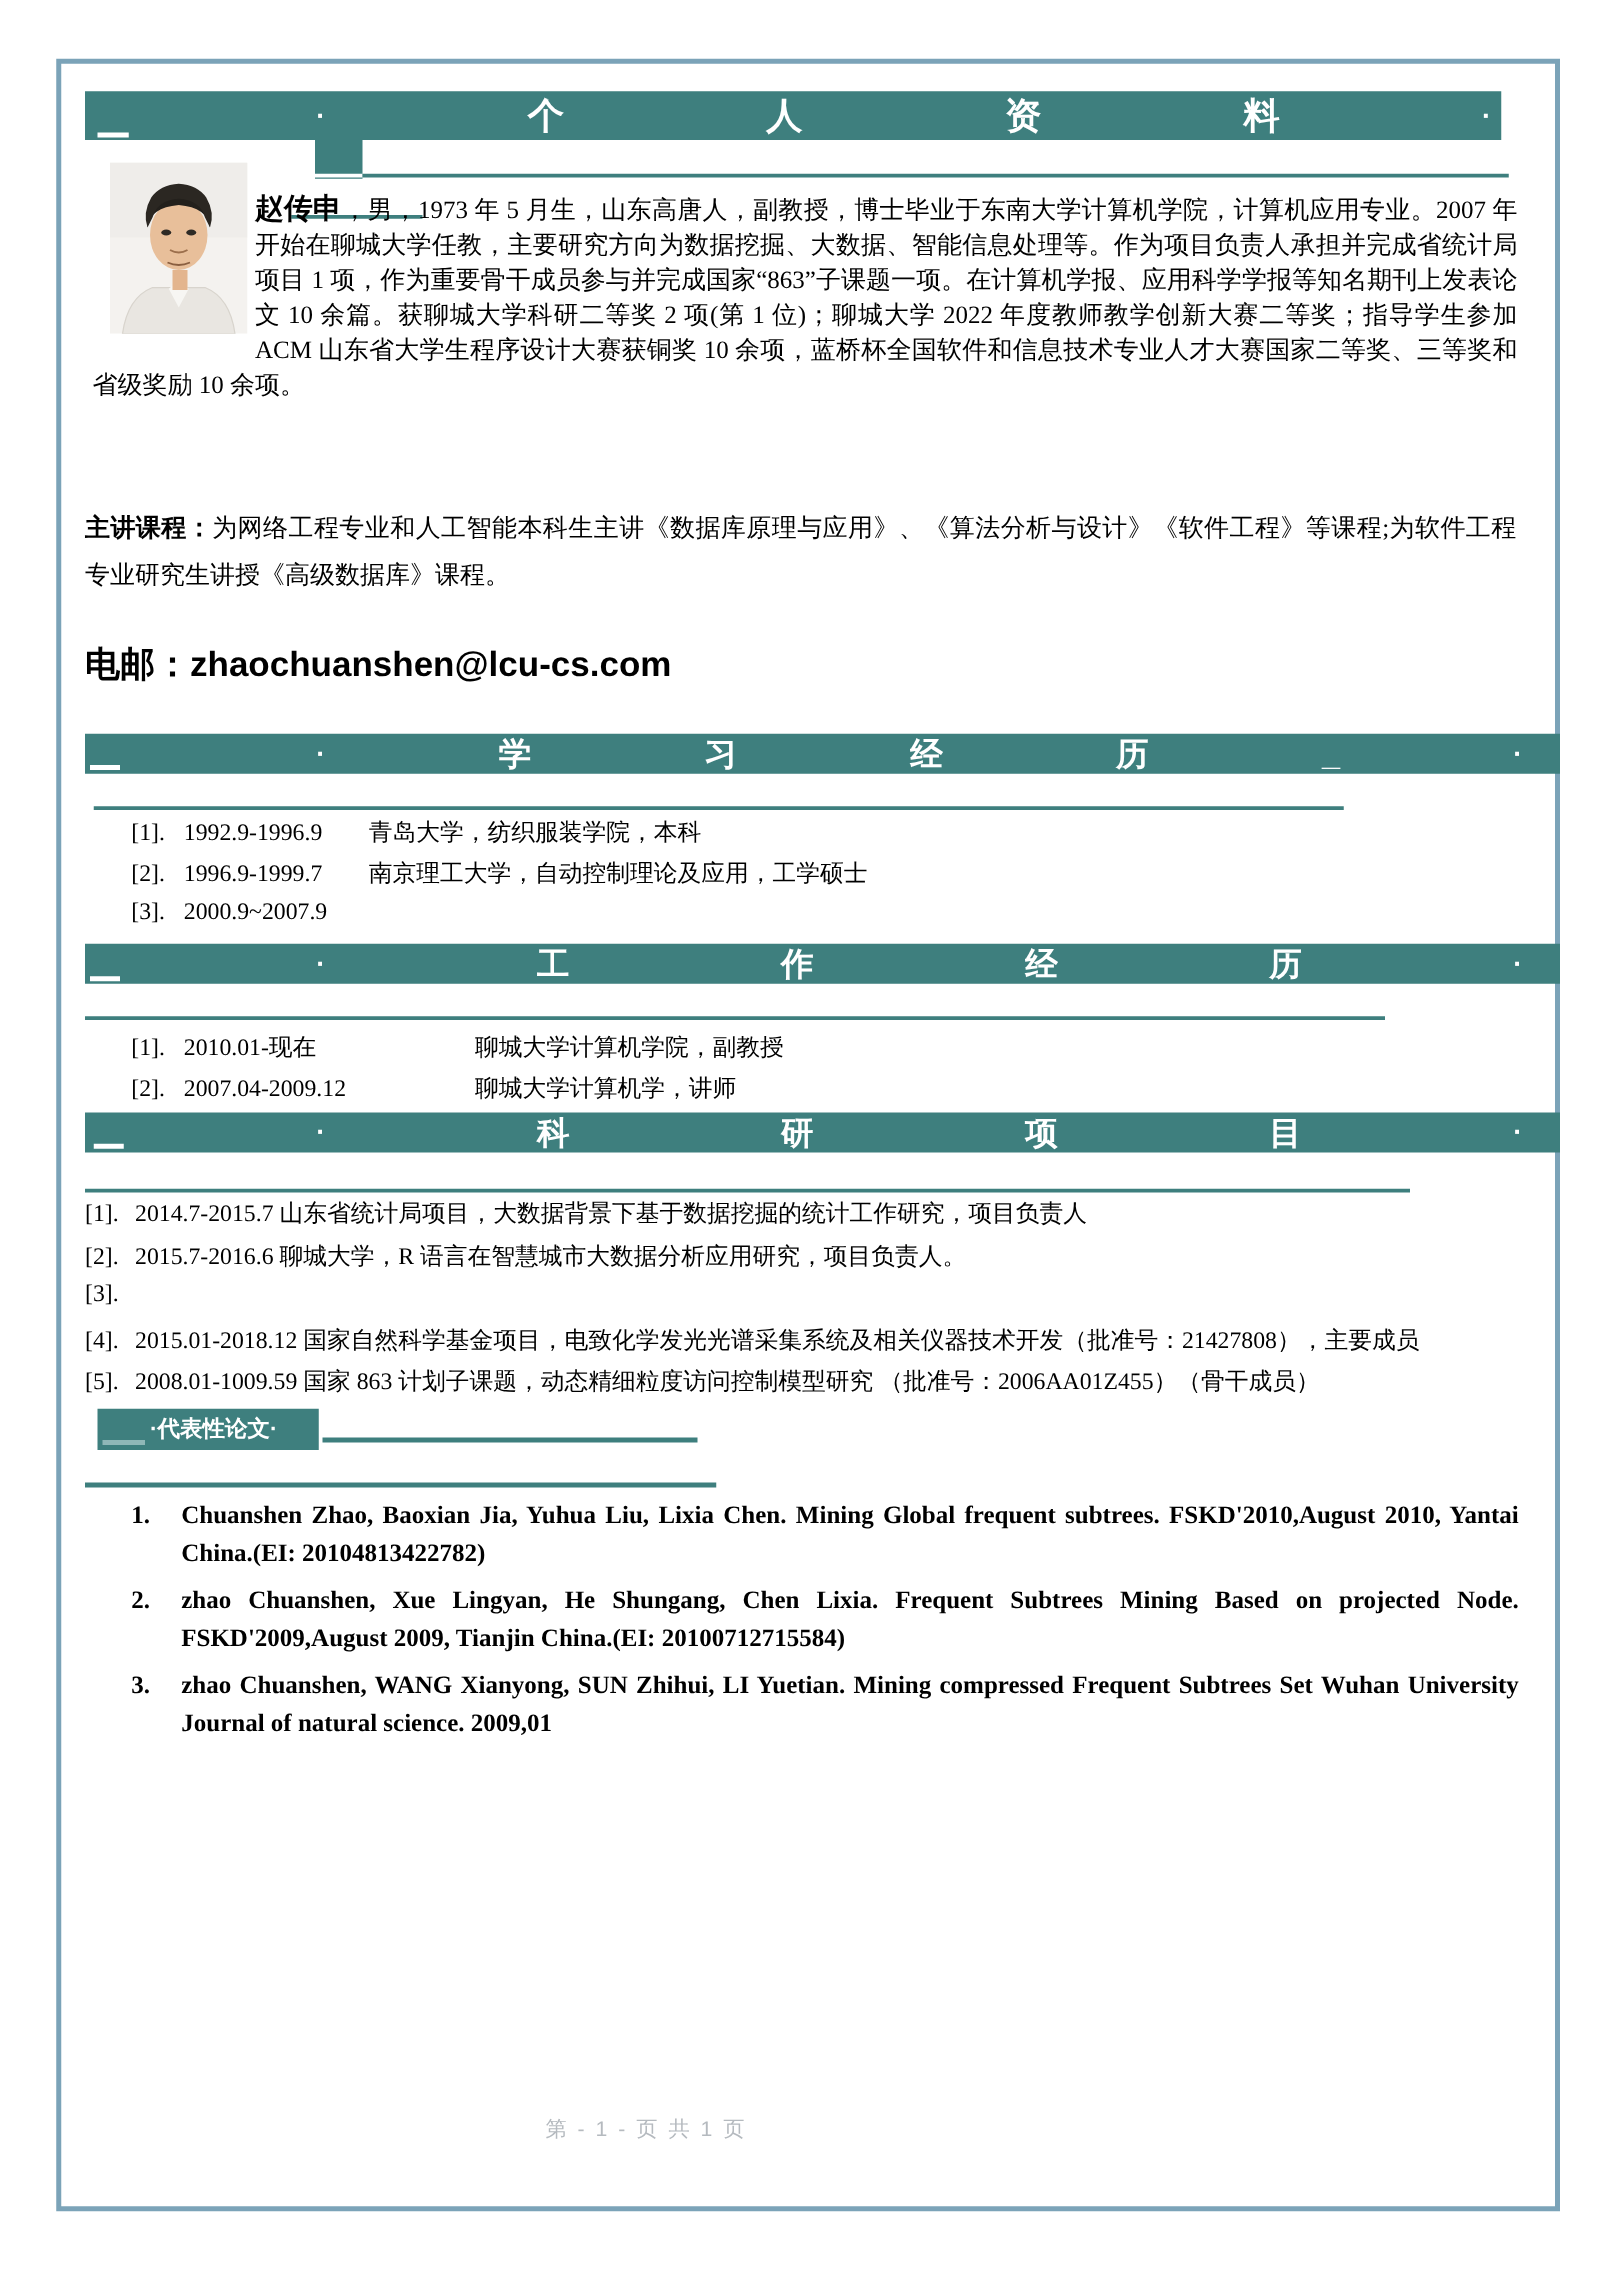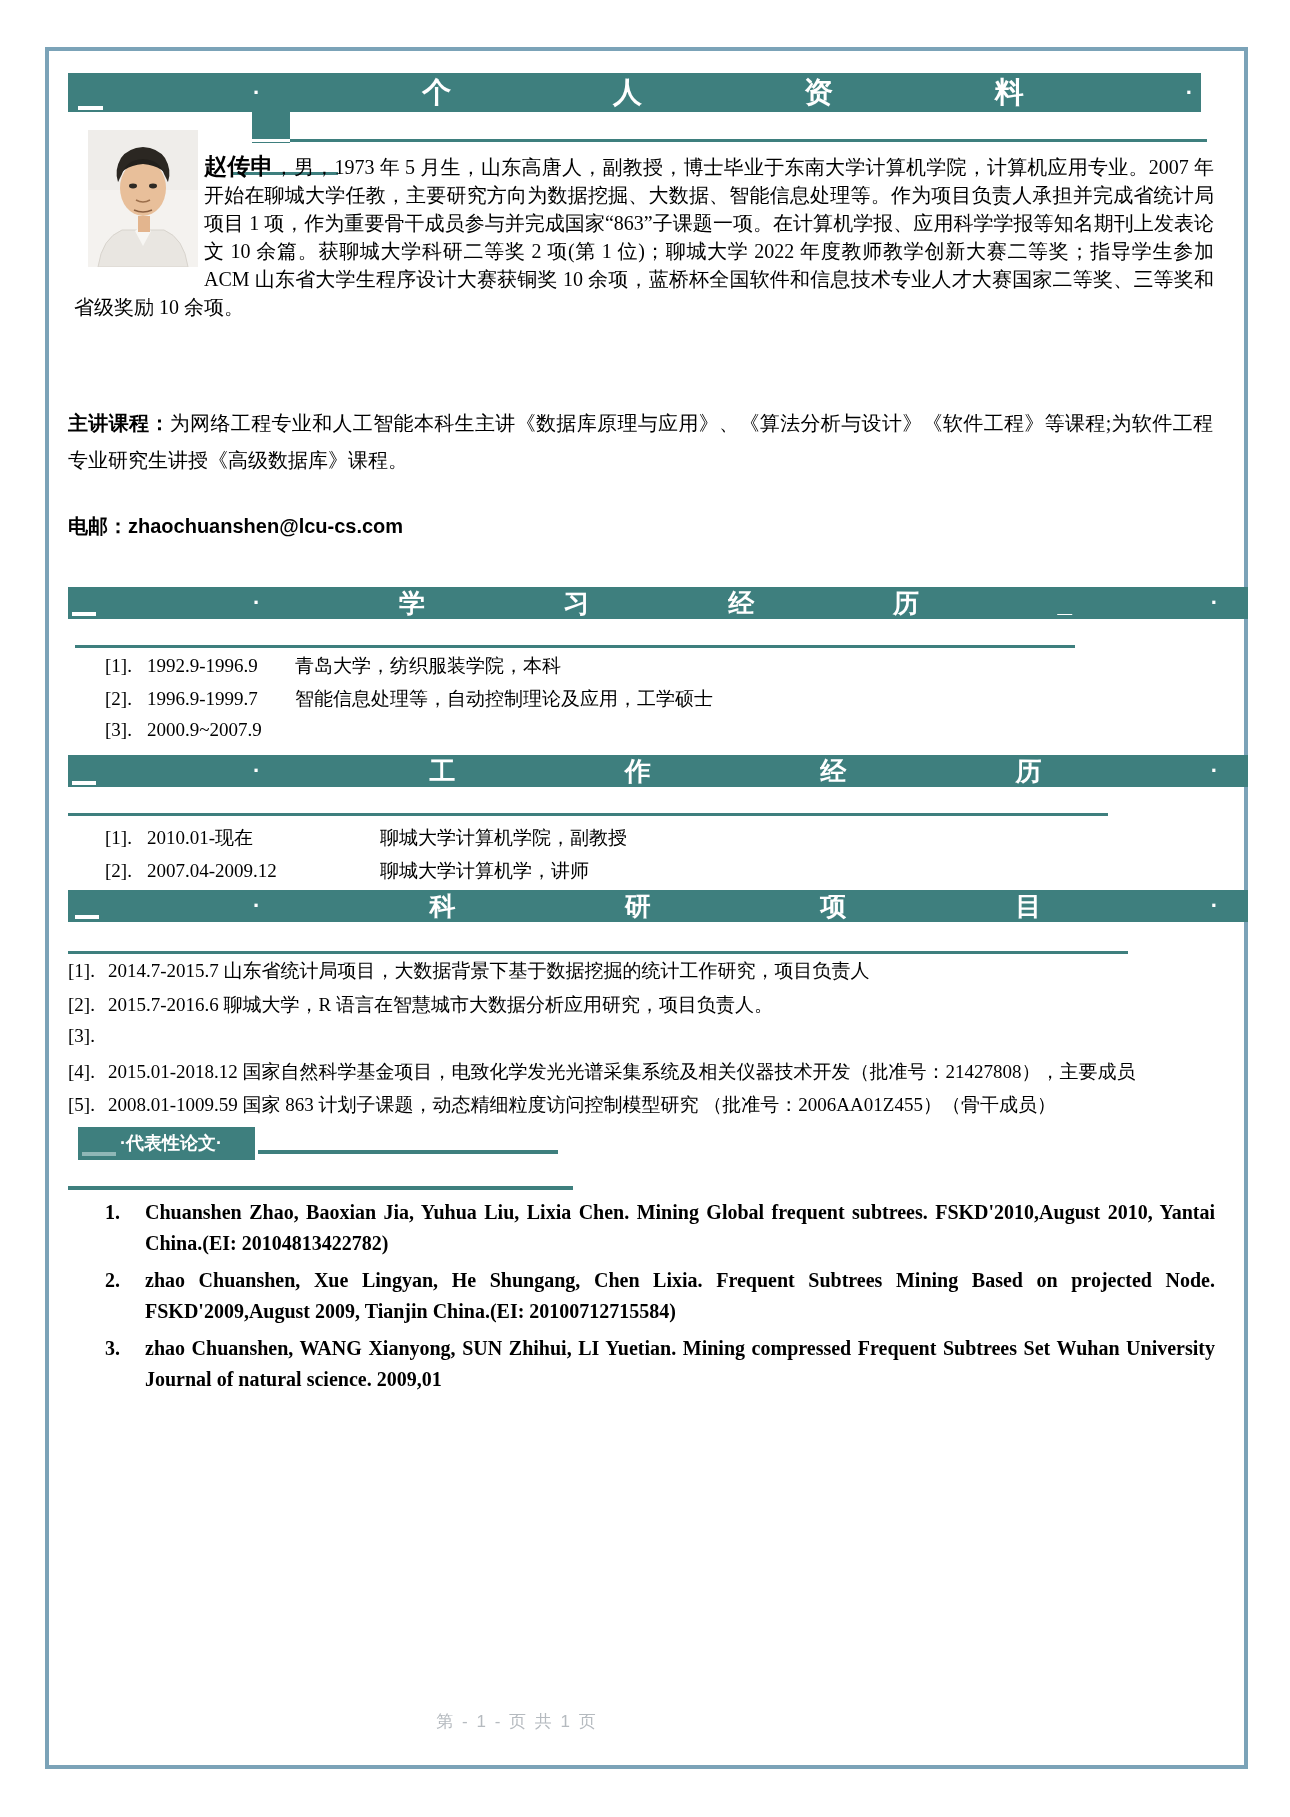--- a/index.html
+++ b/index.html
@@ -27,21 +27,21 @@
   .photo{position:absolute;left:88px;top:130px;width:110px;height:137px;}
   
   .bio{position:absolute;left:52px;top:152px;width:1140px;font-size:20px;
     line-height:28px;text-align:justify;margin-left:22px;}
   .bio .spacer{float:left;width:130px;height:116px;}
   .bio .name{font-size:23px;font-weight:bold;
     font-family:"Liberation Sans","DejaVu Sans",sans-serif;}
   .courses{position:absolute;left:68px;top:405px;width:1145px;font-size:20px;
     line-height:37px;text-align:justify;}
   .courses .lbl{font-weight:bold;font-family:"Liberation Sans","DejaVu Sans",sans-serif;}
-  .email-line{position:absolute;left:68px;top:513px;font-size:20px;font-weight:bold;
+  .email-line{position:absolute;left:68px;top:513px;font-size:28px;font-weight:bold;
     font-family:"Liberation Sans","DejaVu Sans",sans-serif;}
   .email-line a{color:#000;text-decoration:none;}
   
   .list{position:absolute;font-size:19px;}
   .row{display:flex;align-items:baseline;}
   .edu-list{left:105px;top:653px;width:1100px;}
   .edu-list .row,.work-list .row{height:33px;}
   .edu-list .no,.work-list .no{width:42px;}
   .edu-list .date{width:148px;}
   .work-list{left:105px;top:825px;width:1100px;}
@@ -54,21 +54,21 @@
     background:#3E7F7E;color:#fff;font-weight:bold;font-size:18px;line-height:33px;
     font-family:"Liberation Sans","DejaVu Sans",sans-serif;padding-left:42px;box-sizing:border-box;}
   .paper-box .ldash{position:absolute;left:4px;bottom:4px;width:34px;height:4px;background:#8FB7B7;}
   .paper-list{position:absolute;left:105px;top:1197px;width:1110px;font-size:20px;
     font-weight:bold;line-height:31px;}
   .paper-list .item{display:flex;margin-bottom:6px;}
   .paper-list .no{width:40px;flex:none;}
   .paper-list .txt{flex:1;text-align:justify;}
   .footer{position:absolute;left:0;top:1692px;width:1034px;text-align:center;
     color:#B5BABF;font-size:17px;letter-spacing:2px;
-    font-family:"Liberation Sans","DejaVu Sans",sans-serif;margin-top:18px;}
+    font-family:"Liberation Sans","DejaVu Sans",sans-serif;}
 </style>
 </head>
 <body>
 
 <div class="page">
   <div class="frame"></div>
 
   <div class="bar bar-personal">
     <span class="dot">·</span>
     <span>个</span>
@@ -126,21 +126,21 @@
 
   <div class="list edu-list">
     <div class="row">
       <span class="no">[1].</span>
       <span class="date">1992.9-1996.9</span>
       <span class="desc">青岛大学，纺织服装学院，本科</span>
     </div>
     <div class="row">
       <span class="no">[2].</span>
       <span class="date">1996.9-1999.7</span>
-      <span class="desc">智能信息处理等，自动控制理论及应用，工学硕士</span>
+      <span class="desc">南京理工大学，自动控制理论及应用，工学硕士</span>
     </div>
     <div class="row">
       <span class="no">[3].</span>
       <span class="date">2000.9~2007.9</span>
     </div>
   </div>
 
   <div class="bar bar-sub bar-work">
     <span class="dot">·</span>
     <span>工</span>

